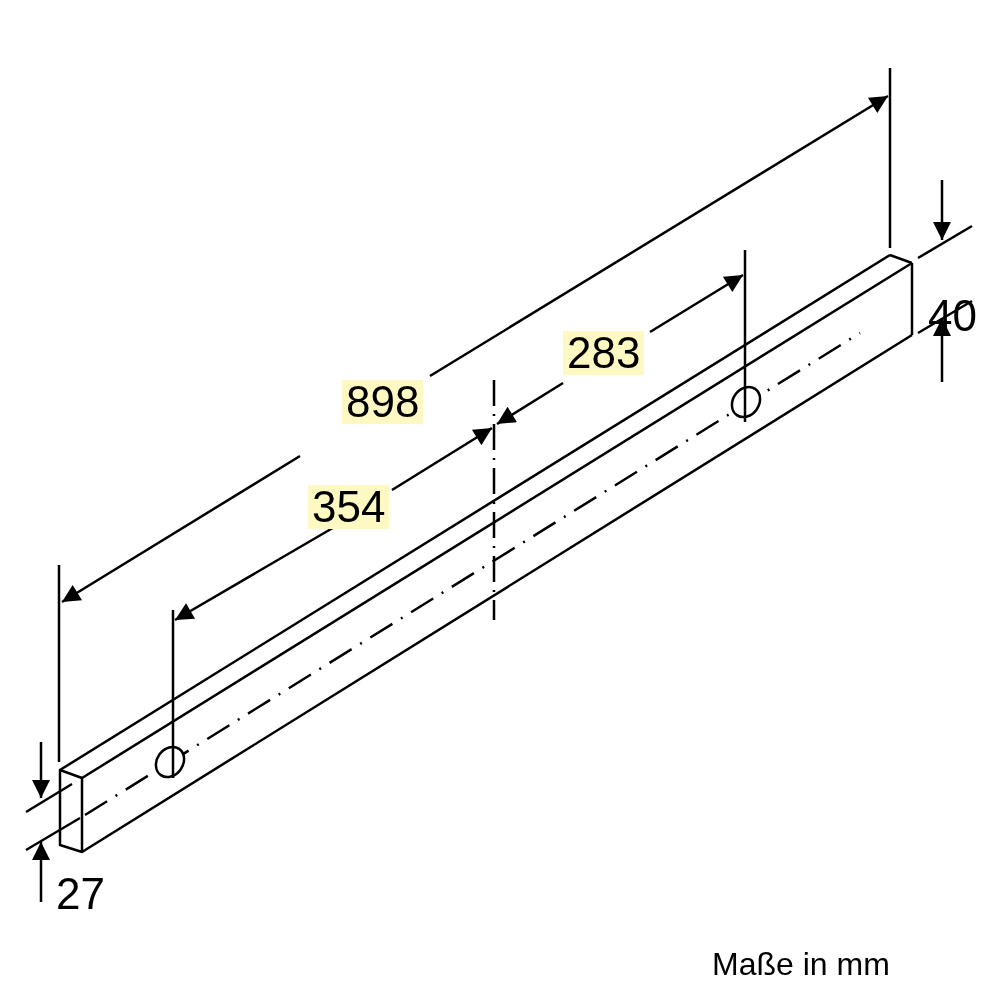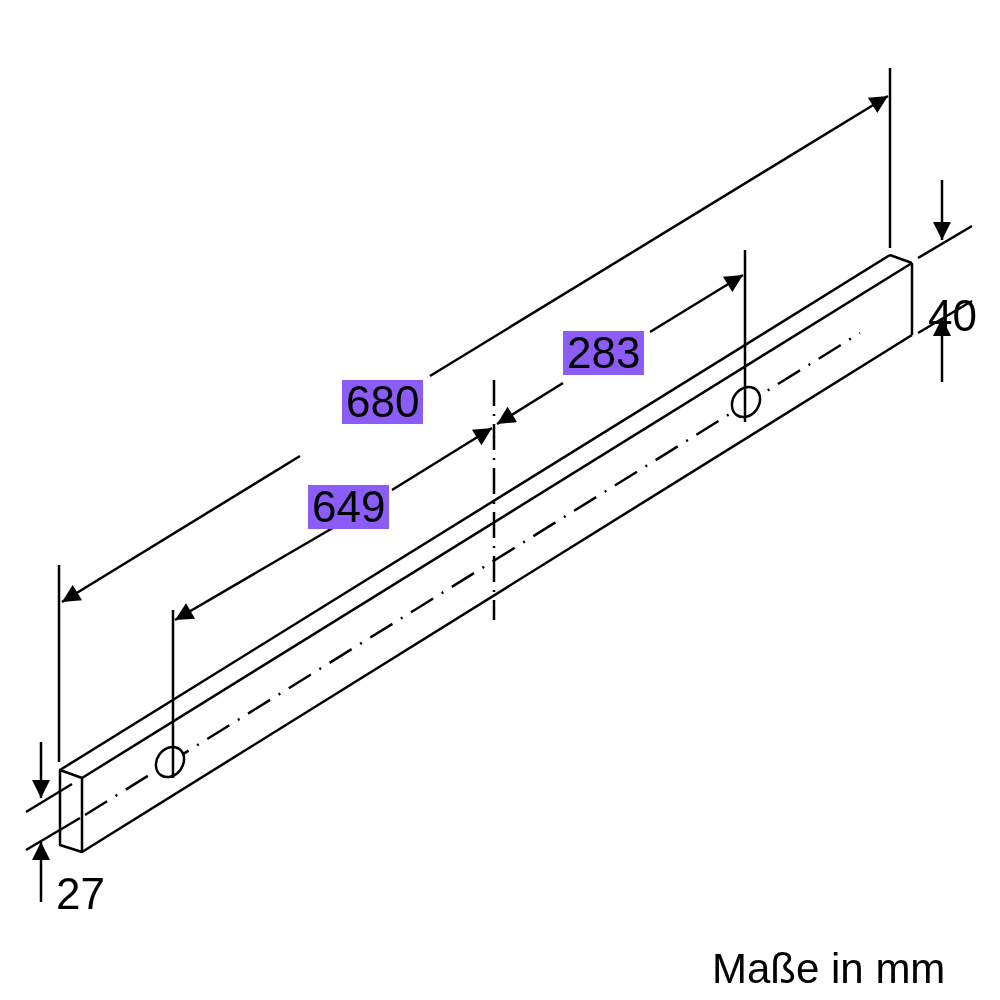--- a/index.html
+++ b/index.html
@@ -1,19 +1,19 @@
 <!DOCTYPE html>
 <html><head>
 <meta charset="utf-8">
 <style>
   html, body { margin:0; padding:0; background:#ffffff; }
   body { width:1000px; height:1000px; position:relative; overflow:hidden; font-family:"Liberation Sans", sans-serif; }
   svg { position:absolute; left:0; top:0; }
-  .dim-label { position:absolute; font-family:"Liberation Sans", sans-serif; font-size:44px; color:#000; line-height:1; background:#8b5cf6; padding:0 4px; }
-  .caption { position:absolute; font-family:"Liberation Sans", sans-serif; font-size:42px; color:#000; line-height:1; }
+  .dim-label { position:absolute; font-family:"Liberation Sans", sans-serif; font-size:44px; color:#000; line-height:1; background:#fef9c3; padding:0 4px; }
+  .caption { position:absolute; font-family:"Liberation Sans", sans-serif; font-size:32px; color:#000; line-height:1; }
 </style>
 </head>
 <body>
 
 <svg width="1000" height="1000" viewBox="0 0 1000 1000">
   <defs>
     <marker id="arr" viewBox="0 0 10 10" refX="10" refY="5" markerWidth="9" markerHeight="9" orient="auto-start-reverse" markerUnits="userSpaceOnUse">
       <path d="M0,0 L10,5 L0,10 z" fill="#000"></path>
     </marker>
     <marker id="arrB" viewBox="0 0 10 10" refX="10" refY="5" markerWidth="26" markerHeight="18" orient="auto" markerUnits="userSpaceOnUse">
@@ -64,18 +64,18 @@
     <line x1="942" y1="180" x2="942" y2="240" marker-end="url(#arrB)"></line>
     <line x1="942" y1="382" x2="942" y2="318" marker-end="url(#arrB)"></line>
 
     <line x1="26" y1="812" x2="72" y2="784"></line>
     <line x1="26" y1="850" x2="80" y2="818"></line>
     <line x1="41" y1="742" x2="41" y2="798" marker-end="url(#arrB)"></line>
     <line x1="41" y1="902" x2="41" y2="842" marker-end="url(#arrB)"></line>
   </g>
 </svg>
 
-<div class="dim-label" style="left:342px; top:380px;">680</div>
-<div class="dim-label" style="left:308px; top:485px;">649</div>
+<div class="dim-label" style="left:342px; top:380px;">898</div>
+<div class="dim-label" style="left:308px; top:485px;">354</div>
 <div class="dim-label" style="left:563px; top:331px;">283</div>
 <div class="dim-label" style="left:924px; top:257px; background:transparent;margin-top:37px;">40</div>
 <div class="dim-label" style="left:52px; top:872px; background:transparent;">27</div>
 <div class="caption" style="left:712px; top:948px;">Maße in mm</div>
 
 </body></html>

